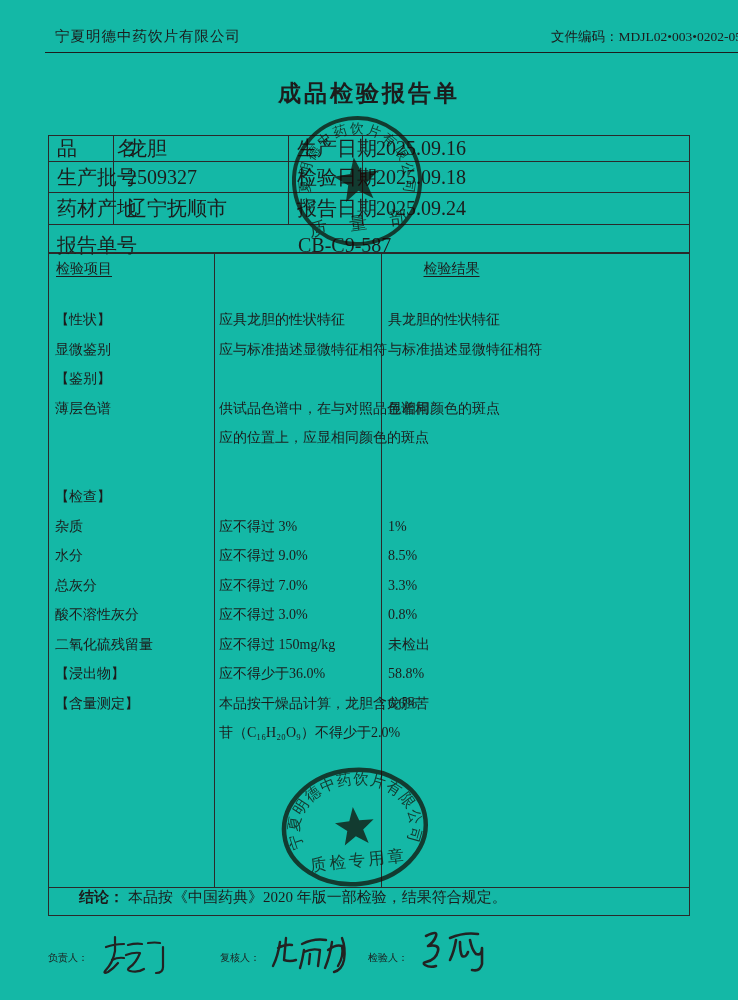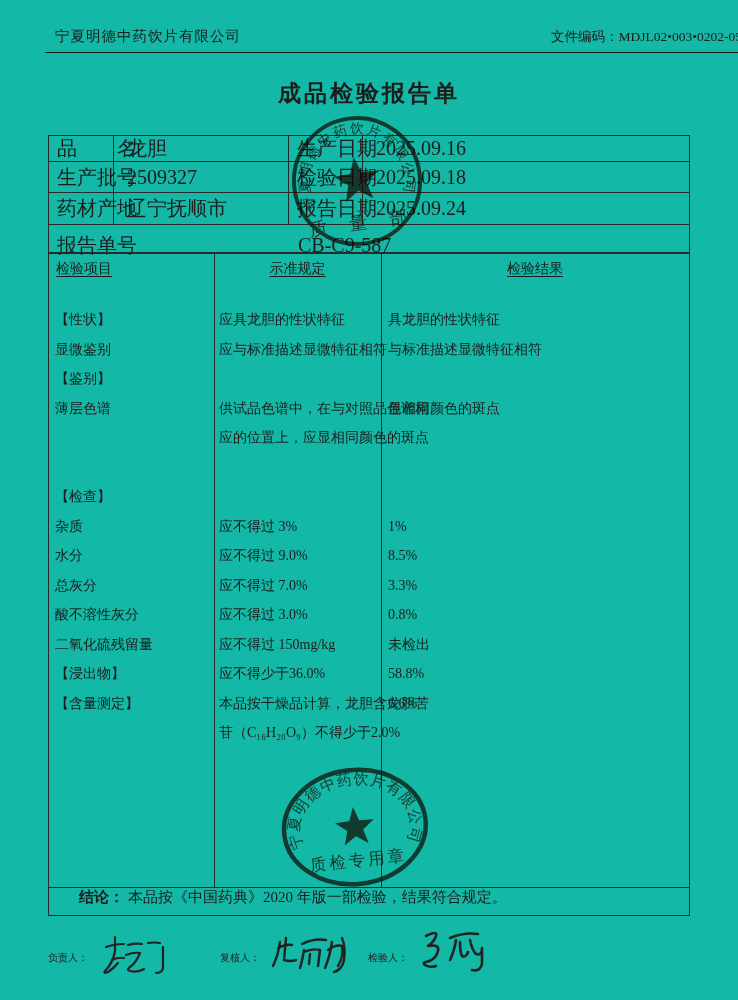--- a/index.html
+++ b/index.html
@@ -89,21 +89,20 @@
       <span class="report-no">CB-C9-587</span>
     </div>
   </div>
 
   <div class="main-table">
     <div class="vline v1"></div>
     <div class="vline v2"></div>
 
     <div class="mt-header">
       <span class="mth1">检验项目</span>
-      <span class="mth2">示准规定</span>
       <span class="mth3">检验结果</span>
     </div>
 
     <div class="mt-body">
       <div class="mt-line">
           <span class="mt-item">【性状】</span>
           <span class="mt-std">应具龙胆的性状特征</span>
           <span class="mt-res">具龙胆的性状特征</span>
         </div>
       <div class="mt-line">

